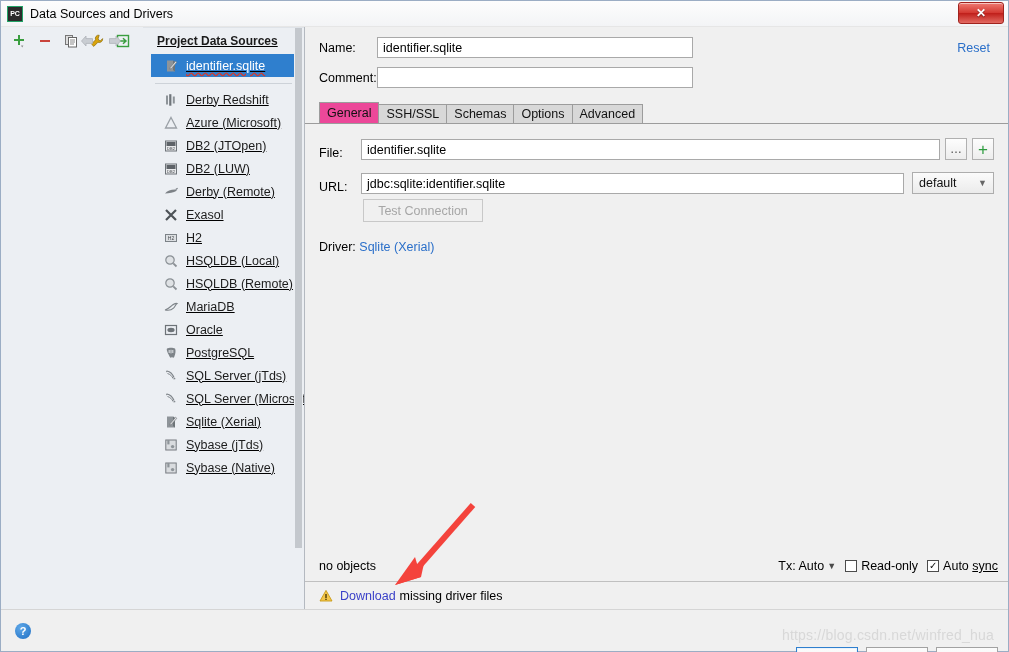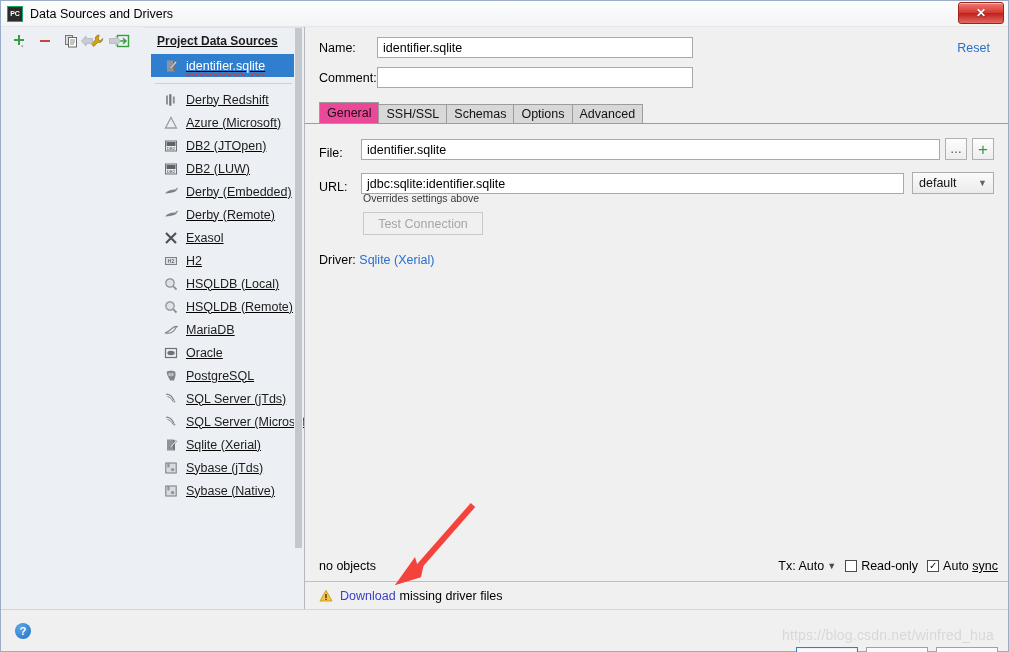--- a/index.html
+++ b/index.html
@@ -436,29 +436,20 @@
               </span>
               <span class="lbl">DB2 (LUW)</span>
             </div>
             <div class="sb-item">
               <span class="ic">
                 <svg width="16" height="16" viewBox="0 0 16 16">
                   <path d="M2 9.5 C4 7 8 5.5 12.5 5.6 C13.6 5.6 14 6.4 13.2 7 C11 8.6 6 9.4 2 9.5 z" fill="#7d8287"></path>
                   <path d="M12.8 5.4 L14.6 4.2" stroke="#7d8287" stroke-width="1.2"></path>
                 </svg>
               </span>
-              <span class="lbl">Derby (Embedded)</span>
-            </div>
-            <div class="sb-item">
-              <span class="ic">
-                <svg width="16" height="16" viewBox="0 0 16 16">
-                  <path d="M2 9.5 C4 7 8 5.5 12.5 5.6 C13.6 5.6 14 6.4 13.2 7 C11 8.6 6 9.4 2 9.5 z" fill="#7d8287"></path>
-                  <path d="M12.8 5.4 L14.6 4.2" stroke="#7d8287" stroke-width="1.2"></path>
-                </svg>
-              </span>
               <span class="lbl">Derby (Remote)</span>
             </div>
             <div class="sb-item">
               <span class="ic">
                 <svg width="16" height="16" viewBox="0 0 16 16">
                   <path d="M3 3 L13 13 M13 3 L3 13" stroke="#4d5257" stroke-width="2.2"></path>
                 </svg>
               </span>
               <span class="lbl">Exasol</span>
             </div>
@@ -610,21 +601,20 @@
 
         <div class="fr2" style="margin-bottom:5px;">
           <div class="flabel">URL:</div>
           <div class="tfield" id="url-field">jdbc:sqlite:identifier.sqlite</div>
           <div class="combo">
             <span class="cv">default</span>
             <span class="carat">▼</span>
           </div>
         </div>
 
-        <div class="hint">Overrides settings above</div>
 
         <div class="btn-disabled">Test Connection</div>
 
         <div class="driver-row">
           <span>Driver:</span>
           <span class="driver-link">Sqlite (Xerial)</span>
         </div>
 
         <div class="status-row">
           <div>no objects</div>

